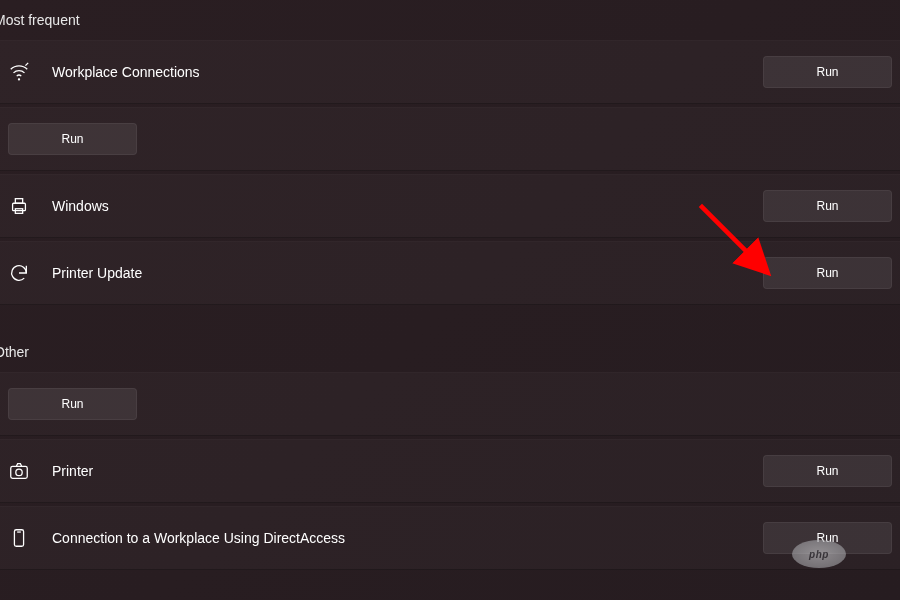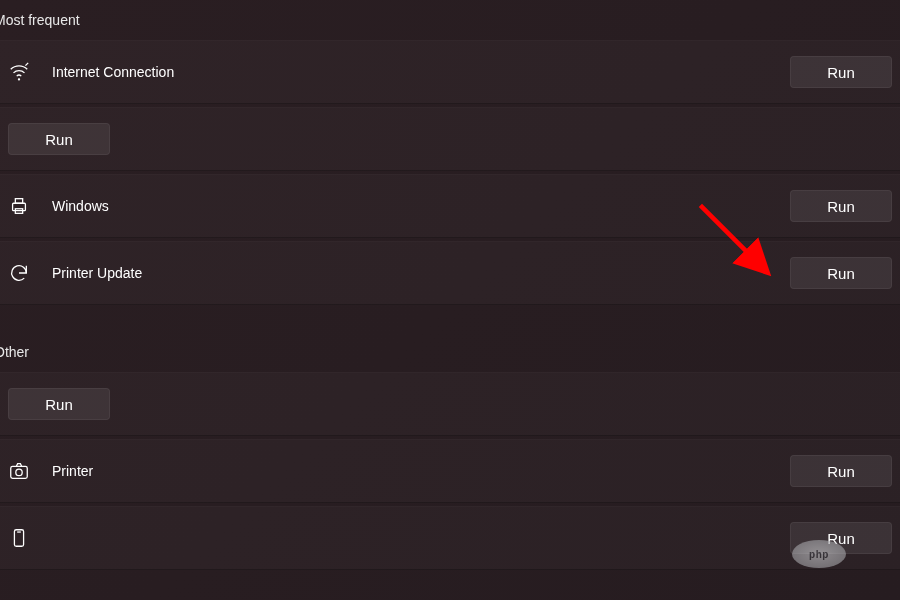--- a/index.html
+++ b/index.html
@@ -54,22 +54,22 @@
     }
     .label {
       font-size: 14px;
       color: #ffffff;
       font-weight: 400;
     }
     .run-btn {
       background: rgba(255,255,255,0.08);
       border: 1px solid rgba(255,255,255,0.06);
       color: #ffffff;
-      font-size: 15px;
-      width: 102px;
+      font-size: 12px;
+      width: 129px;
       height: 32px;
       border-radius: 4px;
       cursor: pointer;
       font-family: inherit;
       text-align: center;
     }
     .gap { height: 24px; }
 
     .arrow-overlay {
       position: absolute;
@@ -95,41 +95,42 @@
       height: 28px;
       background: radial-gradient(ellipse at center, #cfcfd2 0%, #a6a6aa 70%);
       border-radius: 50%;
       display: flex;
       align-items: center;
       justify-content: center;
       font-size: 10px;
       font-weight: bold;
       color: #3c3c42;
       letter-spacing: 0.5px;
+      font-style: italic;
     }
   </style>
 </head>
 <body>
 
 <div class="content">
 
   <div class="section-header">Most frequent</div>
 
   <div class="row">
     <div class="left">
       <span class="icon-wrap">
         <svg viewBox="0 0 24 24">
             <path d="M3 9c5-5 13-5 18 0"></path>
             <path d="M6 13c3.3-3.3 8.7-3.3 12 0"></path>
             <path d="M9.5 16.5c1.4-1.4 3.6-1.4 5 0"></path>
             <line x1="19" y1="5" x2="22" y2="2"></line>
             <circle cx="12" cy="20" r="0.6" fill="#fff"></circle>
           </svg>
       </span>
-      <span class="label">Internet Connection</span>
+      <span class="label">Workplace Connections</span>
     </div>
     <button class="run-btn">Run</button>
   </div>
 
   <div class="row">
     <button class="run-btn">Run</button>
   </div>
 
   <div class="row">
     <div class="left">
@@ -180,20 +181,21 @@
   </div>
 
   <div class="row">
     <div class="left">
       <span class="icon-wrap">
         <svg viewBox="0 0 24 24">
             <rect x="7" y="3" width="10" height="18" rx="2"></rect>
             <line x1="10" y1="5.5" x2="14" y2="5.5"></line>
           </svg>
       </span>
+      <span class="label">Connection to a Workplace Using DirectAccess</span>
     </div>
     <button class="run-btn">Run</button>
   </div>
 
 </div>
 
 <div class="arrow-overlay">
   <svg viewBox="0 0 100 100">
     <defs>
       <marker id="ah" markerWidth="8" markerHeight="8" refX="6" refY="4" orient="auto">

